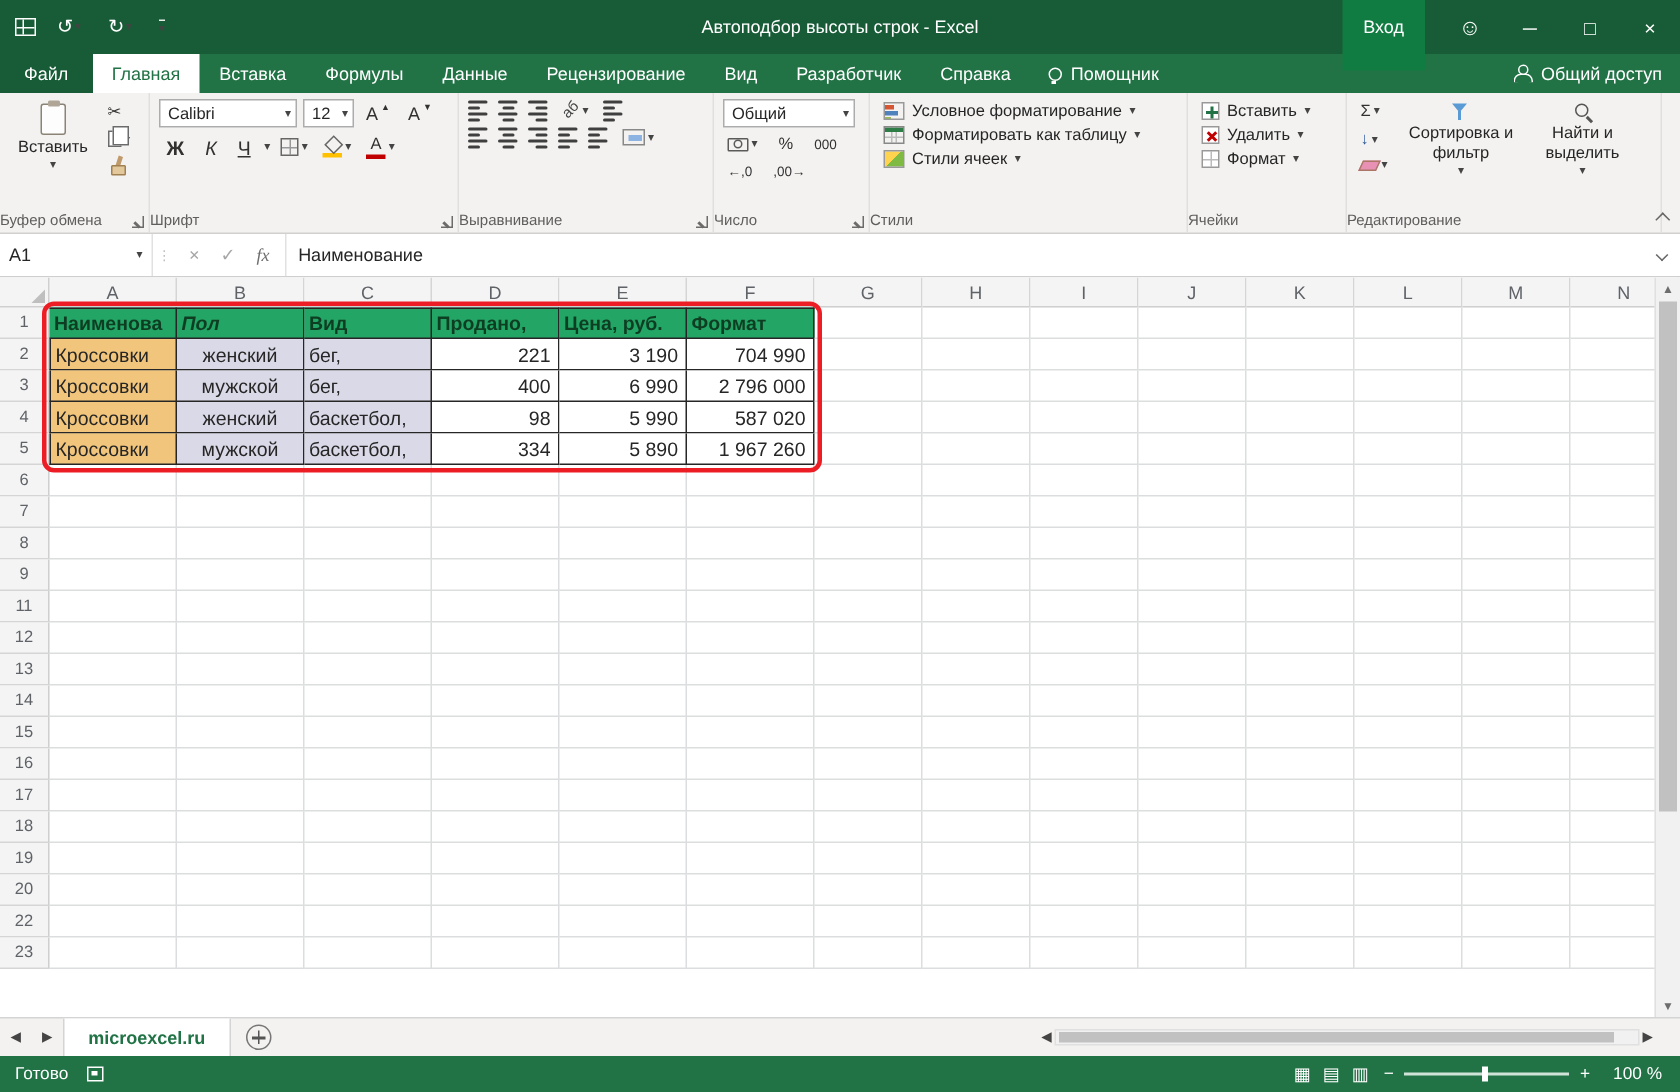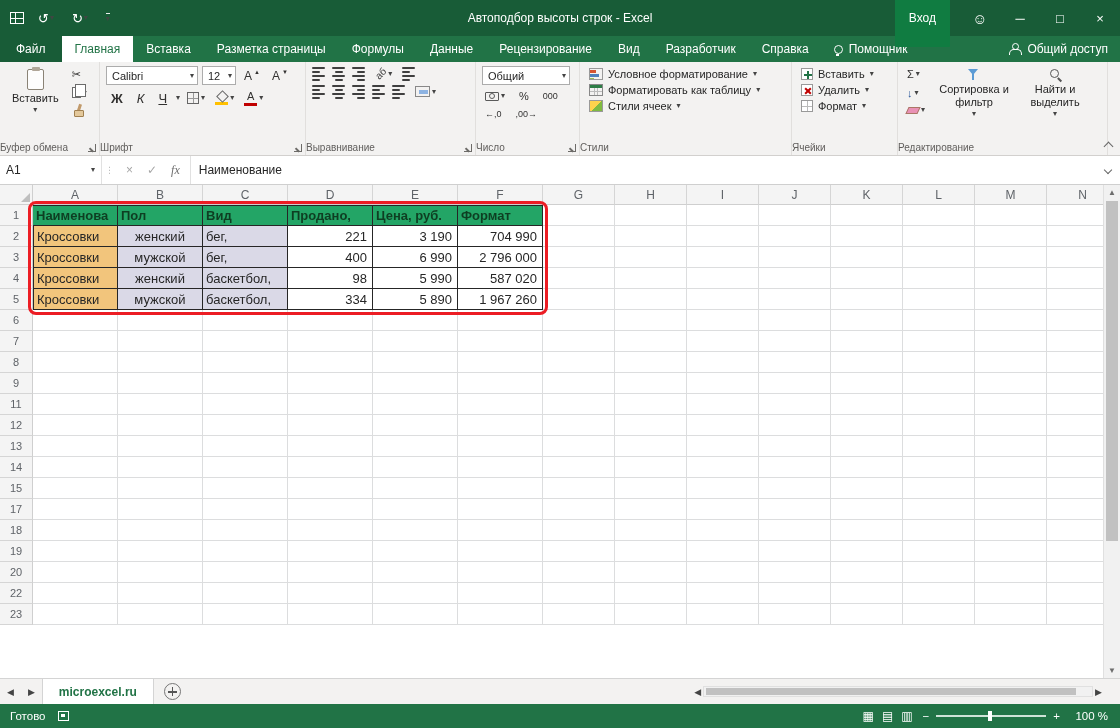--- a/index.html
+++ b/index.html
@@ -195,21 +195,20 @@
     <span class="sys">─</span>
     <span class="sys">□</span>
     <span class="sys">×</span>
   </div>
 </div>
 
 <div id="tabrow">
   <span class="tab file">Файл</span>
   <span class="tab active">Главная</span>
   <span class="tab">Вставка</span>
-  <span class="tab">Разметка страницы</span>
   <span class="tab">Формулы</span>
   <span class="tab">Данные</span>
   <span class="tab">Рецензирование</span>
   <span class="tab">Вид</span>
   <span class="tab">Разработчик</span>
   <span class="tab">Справка</span>
   <span class="assistant">
       <i class="bulb"></i>
       <span>Помощник</span>
     </span>
@@ -479,21 +478,21 @@
         <div class="chdr" style="width: 72px;">I</div>
         <div class="chdr" style="width: 72px;">J</div>
         <div class="chdr" style="width: 72px;">K</div>
         <div class="chdr" style="width: 72px;">L</div>
         <div class="chdr" style="width: 72px;">M</div>
         <div class="chdr" style="width: 72px;">N</div>
       </div>
       <div class="grow">
         <div class="rhdr">1</div>
         <div class="cell tc thead" style="width: 85px;">Наименова</div>
-        <div class="cell tc thead" style="width: 85px;">Пол</div>
+        <div class="cell tc thead" style="width: 85px; font-style: italic;">Пол</div>
         <div class="cell tc thead" style="width: 85px;">Вид</div>
         <div class="cell tc thead" style="width: 85px;">Продано,</div>
         <div class="cell tc thead" style="width: 85px;">Цена, руб.</div>
         <div class="cell tc thead" style="width: 85px;">Формат</div>
         <div class="cell" style="width: 72px;"></div>
         <div class="cell" style="width: 72px;"></div>
         <div class="cell" style="width: 72px;"></div>
         <div class="cell" style="width: 72px;"></div>
         <div class="cell" style="width: 72px;"></div>
         <div class="cell" style="width: 72px;"></div>
@@ -699,20 +698,37 @@
         <div class="cell" style="width: 72px;"></div>
         <div class="cell" style="width: 72px;"></div>
         <div class="cell" style="width: 72px;"></div>
         <div class="cell" style="width: 72px;"></div>
         <div class="cell" style="width: 72px;"></div>
         <div class="cell" style="width: 72px;"></div>
         <div class="cell" style="width: 72px;"></div>
       </div>
       <div class="grow">
         <div class="rhdr">15</div>
+        <div class="cell" style="width: 85px;"></div>
+        <div class="cell" style="width: 85px;"></div>
+        <div class="cell" style="width: 85px;"></div>
+        <div class="cell" style="width: 85px;"></div>
+        <div class="cell" style="width: 85px;"></div>
+        <div class="cell" style="width: 85px;"></div>
+        <div class="cell" style="width: 72px;"></div>
+        <div class="cell" style="width: 72px;"></div>
+        <div class="cell" style="width: 72px;"></div>
+        <div class="cell" style="width: 72px;"></div>
+        <div class="cell" style="width: 72px;"></div>
+        <div class="cell" style="width: 72px;"></div>
+        <div class="cell" style="width: 72px;"></div>
+        <div class="cell" style="width: 72px;"></div>
+      </div>
+      <div class="grow">
+        <div class="rhdr">16</div>
         <div class="cell" style="width: 85px;"></div>
         <div class="cell" style="width: 85px;"></div>
         <div class="cell" style="width: 85px;"></div>
         <div class="cell" style="width: 85px;"></div>
         <div class="cell" style="width: 85px;"></div>
         <div class="cell" style="width: 85px;"></div>
         <div class="cell" style="width: 72px;"></div>
         <div class="cell" style="width: 72px;"></div>
         <div class="cell" style="width: 72px;"></div>
         <div class="cell" style="width: 72px;"></div>

